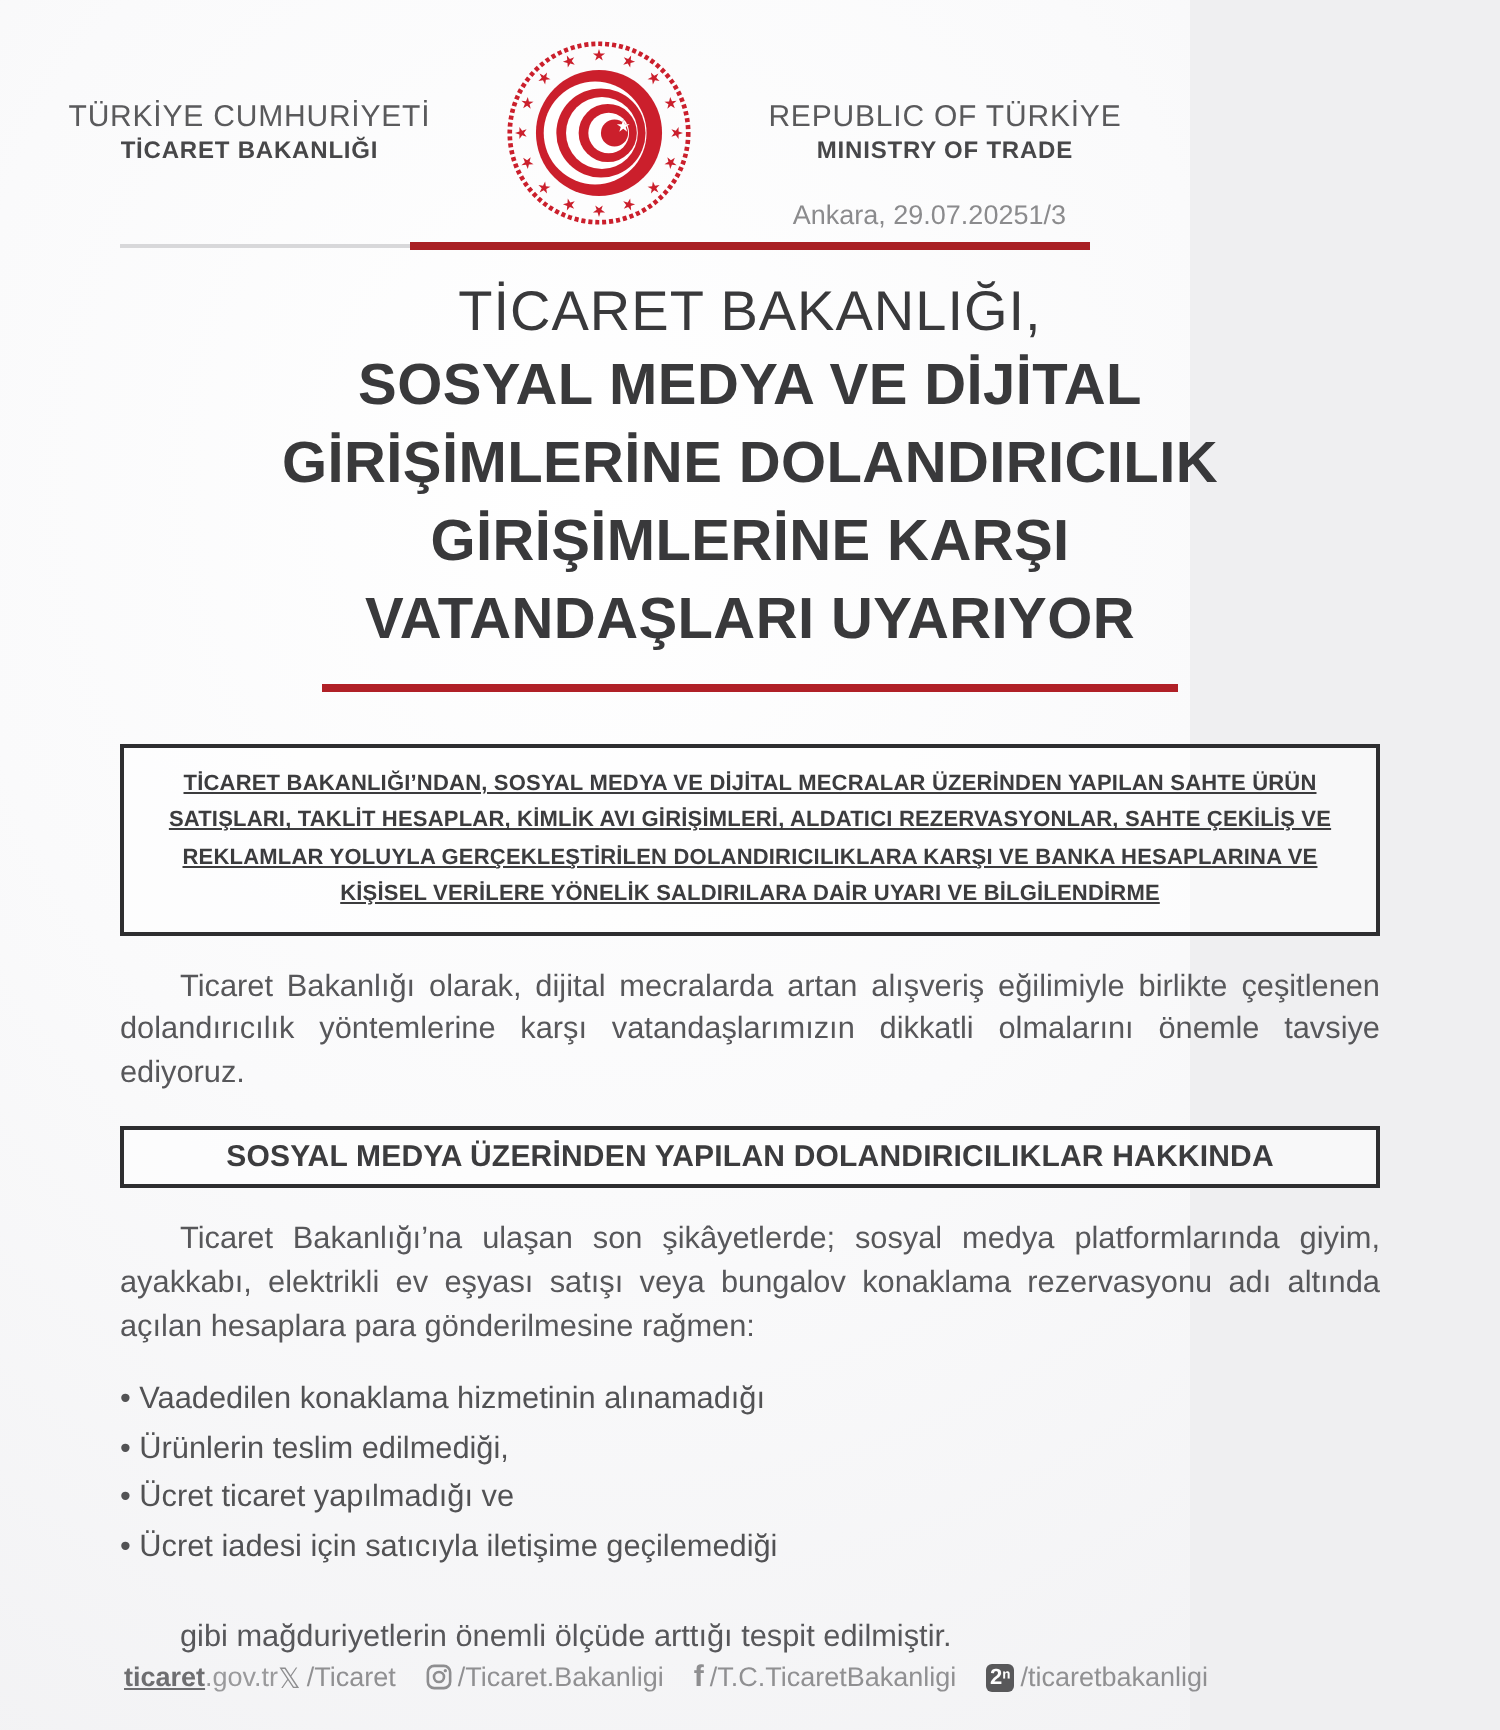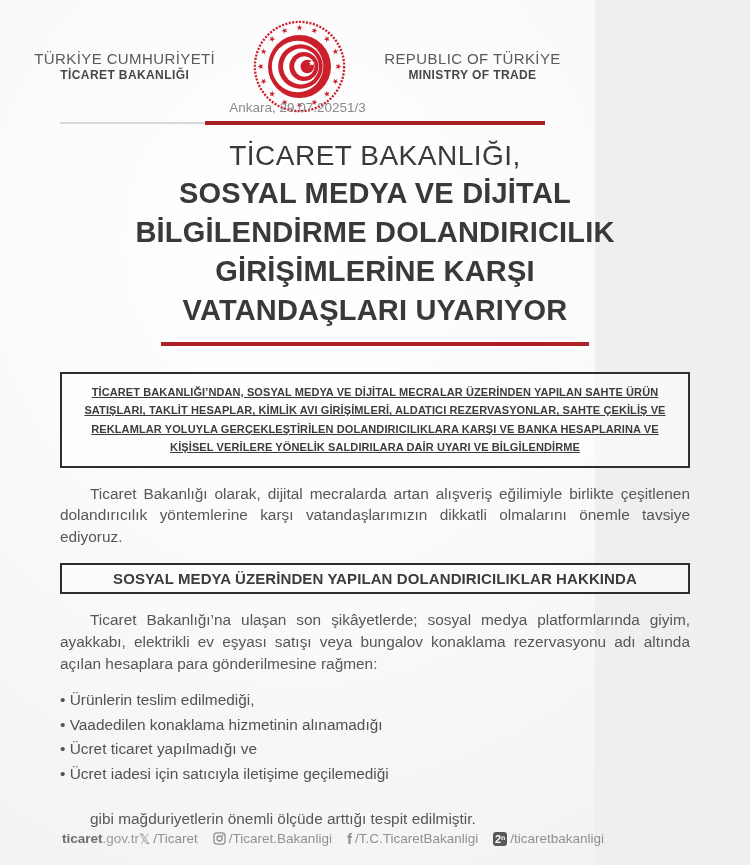--- a/index.html
+++ b/index.html
@@ -21,21 +21,21 @@
     display:flex; justify-content:center; align-items:center; gap:36px;
   }
   .hdr-block{ text-align:center; line-height:1.25; }
   .hdr-line1{ font-size:15px; letter-spacing:.4px; color:#5a5a5c; }
   .hdr-line2{ font-size:12px; font-weight:700; letter-spacing:.4px; color:#474749; }
   .logo{ width:97px; height:97px; flex:0 0 auto; }
 
   
   .meta-row{
     position:absolute; top:100px; left:62px; right:62px;
-    display:flex; justify-content:center;
+    display:flex; justify-content:flex-end;
     font-size:13.5px; color:#8b8b8d;
   }
   .divider{ position:absolute; top:121px; left:60px; right:60px; height:4px; }
   .divider .gray{ position:absolute; top:1px; left:0; right:0; height:2px; background:#d8d8da; }
   .divider .red{ position:absolute; top:0; left:145px; width:340px; height:4px; background:#a92024; }
 
   
   .content{ position:absolute; top:138px; left:60px; width:630px; }
 
   .title{ text-align:center; color:#39393b; }
@@ -68,21 +68,21 @@
     margin-top:22px; padding-left:30px;
     font-size:15.4px; line-height:21.8px; color:#57575a;
   }
 
   
   .footer{
     position:absolute; left:62px; right:62px; bottom:18px;
     display:flex; justify-content:space-between; align-items:center;
     font-size:13.5px; color:#909092;
   }
-  .site .b{ font-weight:700; color:#6e6e70; }
+  .site .b{ font-weight:700; color:#6e6e70;text-decoration:underline; }
   .site .r{ color:#9a9a9c; }
   .socials{ display:flex; align-items:center; gap:15px; }
   .soc{ display:flex; align-items:center; gap:3px; white-space:nowrap; }
   .soc .glyph-x{ font-size:14px; color:#8e8e90; }
   .soc .glyph-f{ font-size:15px; font-weight:700; color:#8e8e90; }
   .soc .ig{ width:13px; height:13px; display:block; }
   .soc .nsq{
     width:14px; height:14px; border-radius:3px; background:#58585a; color:#fff;
     font-size:11px; font-weight:700; display:flex; align-items:center; justify-content:center;
   }
@@ -145,37 +145,37 @@
   <div class="divider">
     <div class="gray"></div>
     <div class="red"></div>
   </div>
 
   <div class="content">
 
     <div class="title">
       <div class="title-line1">TİCARET BAKANLIĞI,</div>
       <div class="title-bold">SOSYAL MEDYA VE DİJİTAL</div>
-      <div class="title-bold">BİLGİLENDİRME DOLANDIRICILIK</div>
+      <div class="title-bold">GİRİŞİMLERİNE DOLANDIRICILIK</div>
       <div class="title-bold">GİRİŞİMLERİNE KARŞI</div>
       <div class="title-bold">VATANDAŞLARI UYARIYOR</div>
       <div class="title-rule"></div>
     </div>
 
     <div class="summary-box">TİCARET BAKANLIĞI’NDAN, SOSYAL MEDYA VE DİJİTAL MECRALAR ÜZERİNDEN YAPILAN SAHTE ÜRÜN SATIŞLARI, TAKLİT HESAPLAR, KİMLİK AVI GİRİŞİMLERİ, ALDATICI REZERVASYONLAR, SAHTE ÇEKİLİŞ VE REKLAMLAR YOLUYLA GERÇEKLEŞTİRİLEN DOLANDIRICILIKLARA KARŞI VE BANKA HESAPLARINA VE KİŞİSEL VERİLERE YÖNELİK SALDIRILARA DAİR UYARI VE BİLGİLENDİRME</div>
 
     <p class="para">Ticaret Bakanlığı olarak, dijital mecralarda artan alışveriş eğilimiyle birlikte çeşitlenen dolandırıcılık yöntemlerine karşı vatandaşlarımızın dikkatli olmalarını önemle tavsiye ediyoruz.</p>
 
     <div class="section-box">SOSYAL MEDYA ÜZERİNDEN YAPILAN DOLANDIRICILIKLAR HAKKINDA</div>
 
     <p class="para">Ticaret Bakanlığı’na ulaşan son şikâyetlerde; sosyal medya platformlarında giyim, ayakkabı, elektrikli ev eşyası satışı veya bungalov konaklama rezervasyonu adı altında açılan hesaplara para gönderilmesine rağmen:</p>
 
     <div class="bullets">
+      <span class="bullet-line">Vaadedilen konaklama hizmetinin alınamadığı</span>
       <span class="bullet-line">Ürünlerin teslim edilmediği,</span>
-      <span class="bullet-line">Vaadedilen konaklama hizmetinin alınamadığı</span>
       <span class="bullet-line">Ücret ticaret yapılmadığı ve</span>
       <span class="bullet-line">Ücret iadesi için satıcıyla iletişime geçilemediği</span>
     </div>
 
     <p class="closing">gibi mağduriyetlerin önemli ölçüde arttığı tespit edilmiştir.</p>
   </div>
 
   <div class="footer">
     <div class="site">
       <span class="b">ticaret</span><span class="r">.gov.tr</span>

